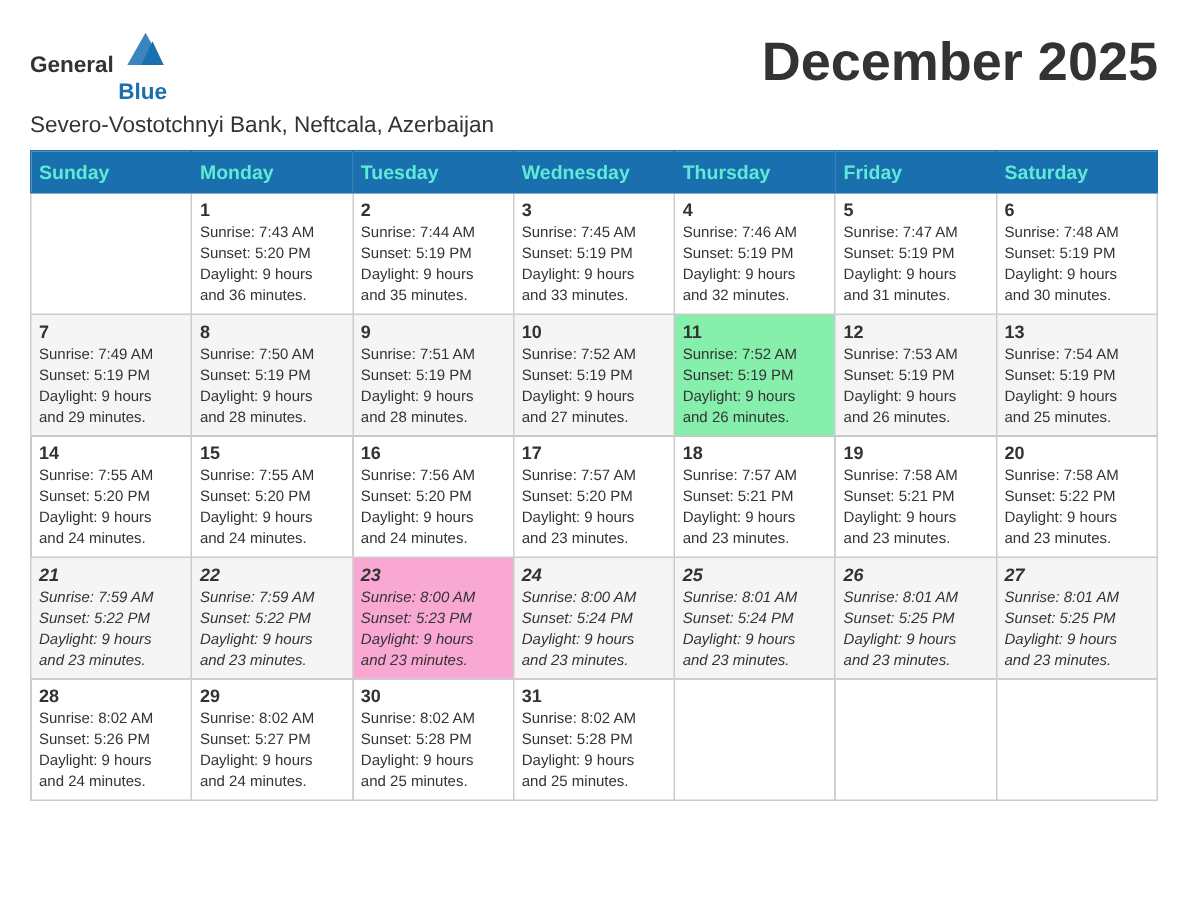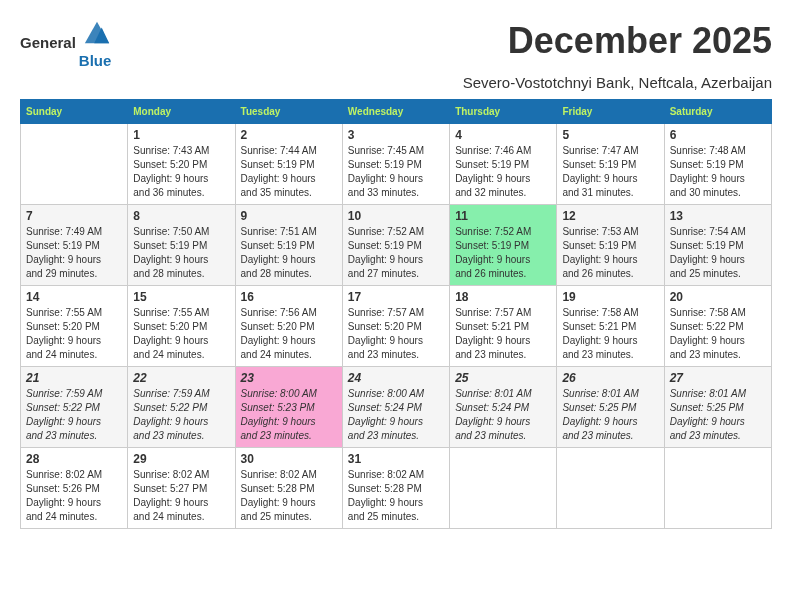--- a/index.html
+++ b/index.html
@@ -40,35 +40,35 @@
     }
     .month-title {
       font-size: 36px;
       font-weight: bold;
       color: #333;
       text-align: right;
     }
     .subtitle {
       font-size: 15px;
       color: #333;
-      text-align: right;
+      text-align: left;
       margin-bottom: 8px;
       font-weight: normal;
     }
     table {
       width: 100%;
       border-collapse: collapse;
       table-layout: fixed;
     }
     thead th {
       background-color: #1a6faf;
-      color: #bef264;
+      color: #5eead4;
       text-align: left;
       padding: 6px 5px;
-      font-size: 10px;
+      font-size: 13px;
       font-weight: bold;
       border: 1px solid #1a6faf;
     }
     tbody td {
       border: 1px solid #ccc;
       vertical-align: top;
       padding: 4px 5px;
       font-size: 10px;
       color: #333;
       height: 80px;

